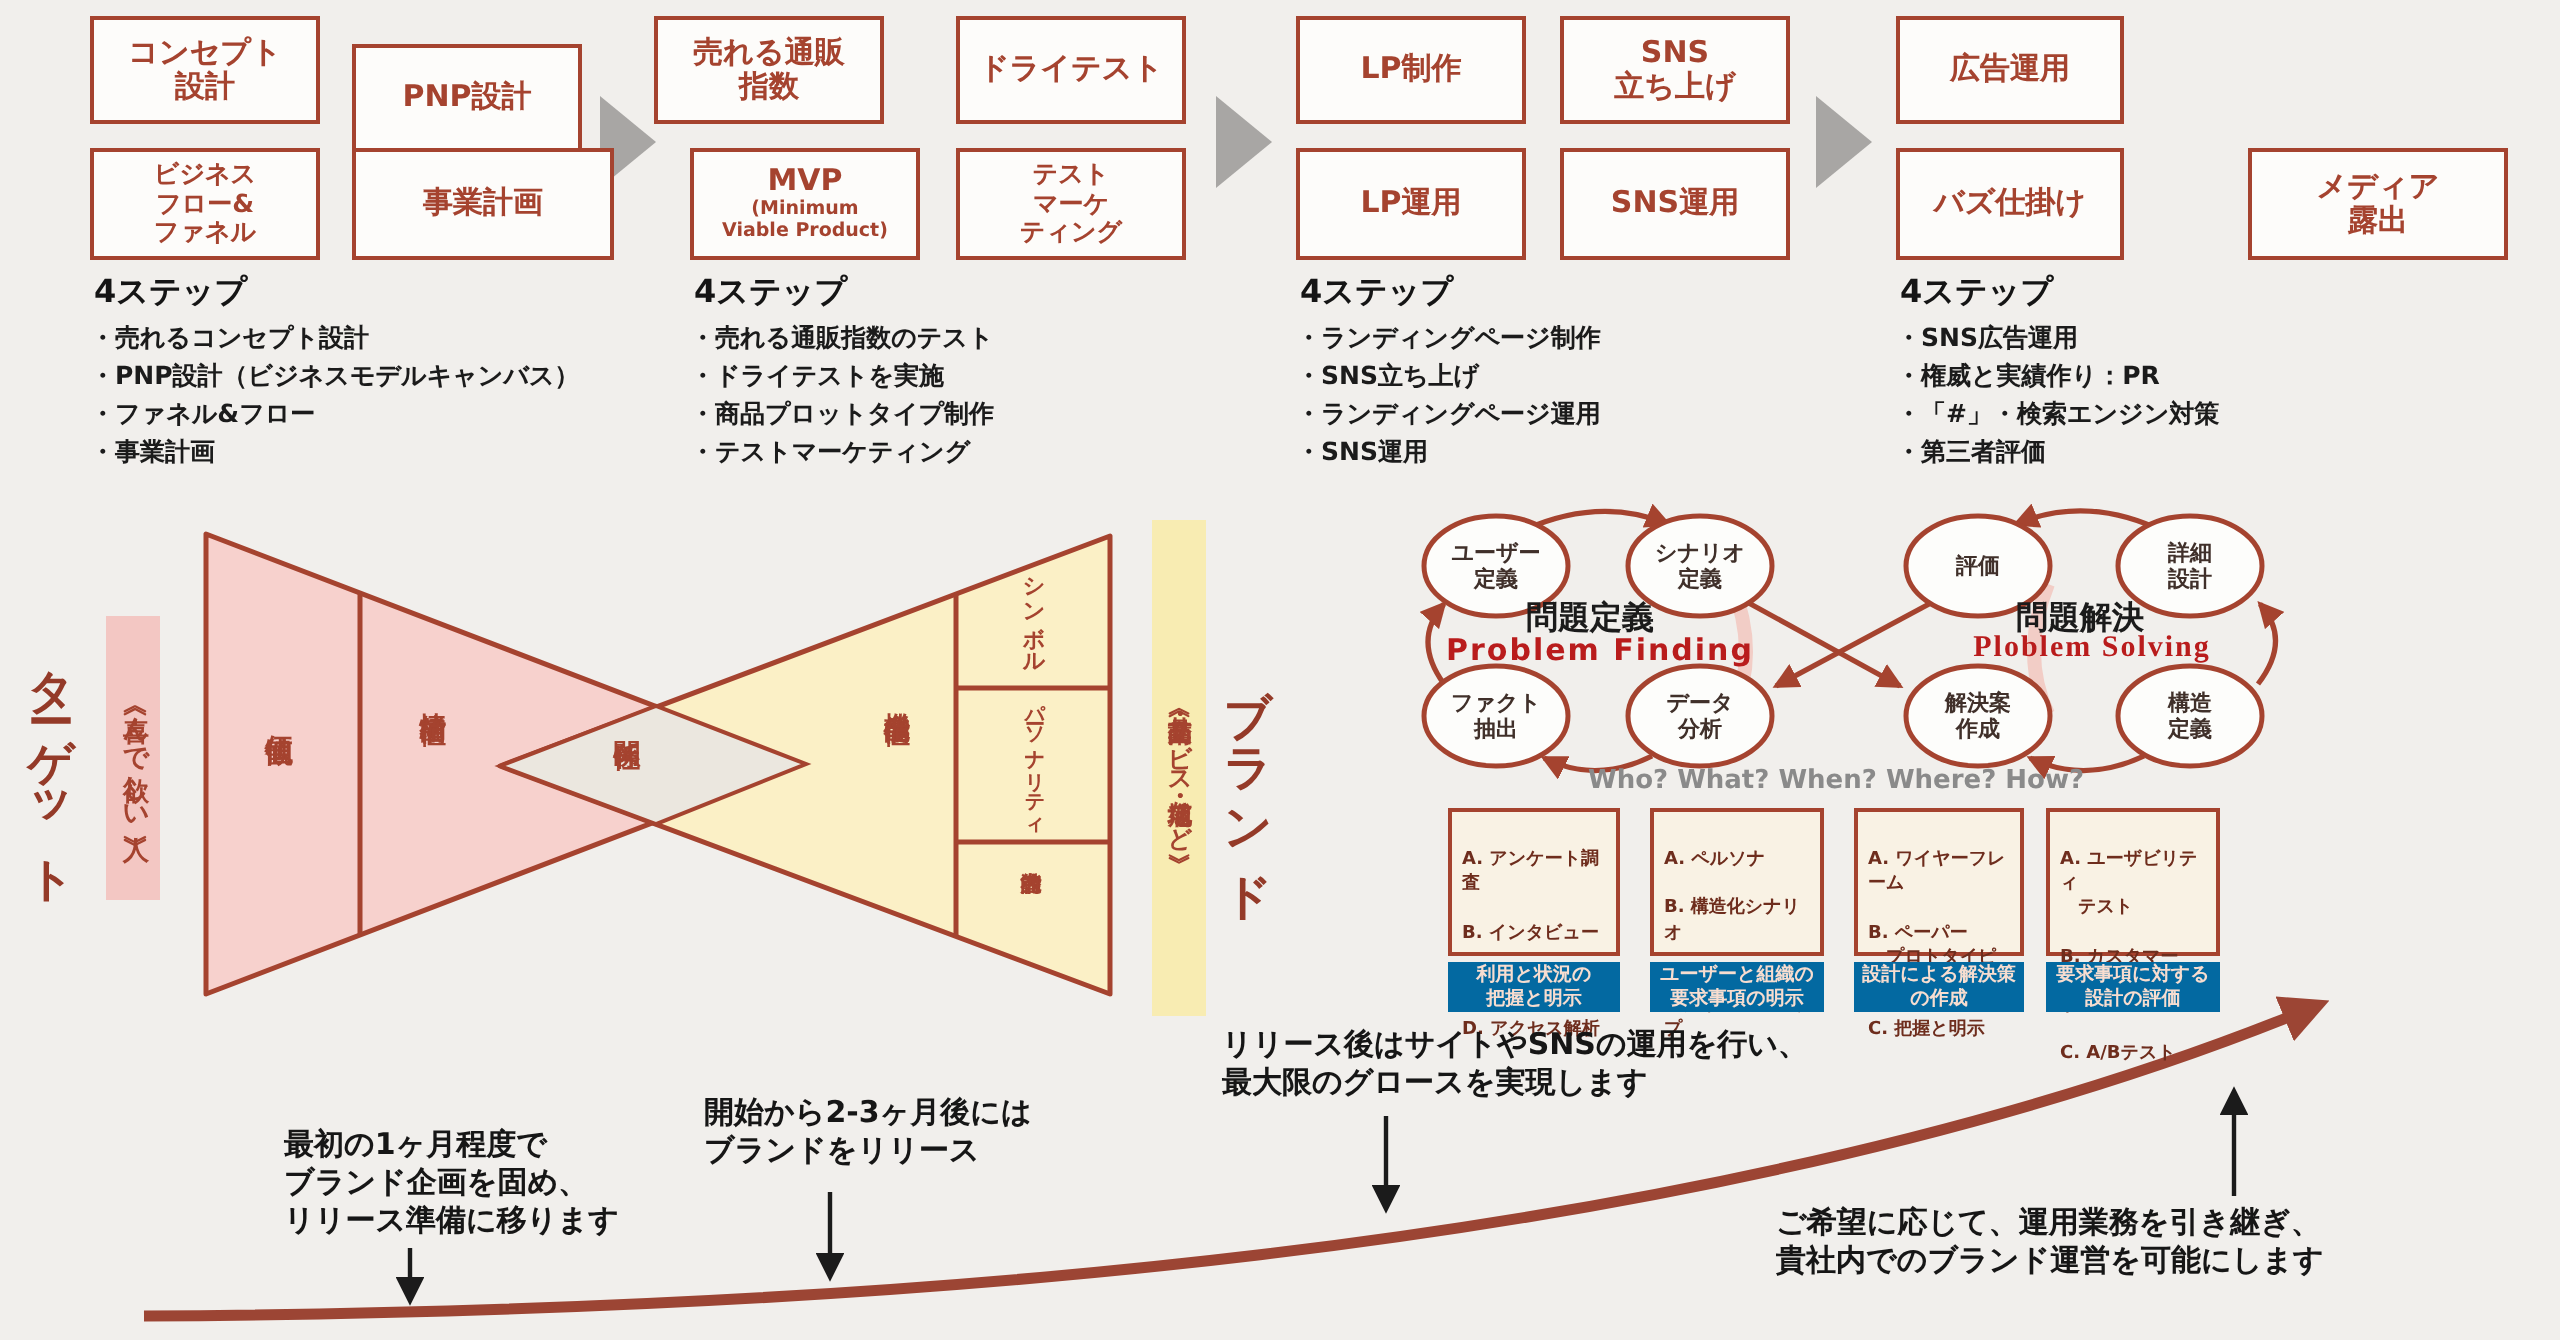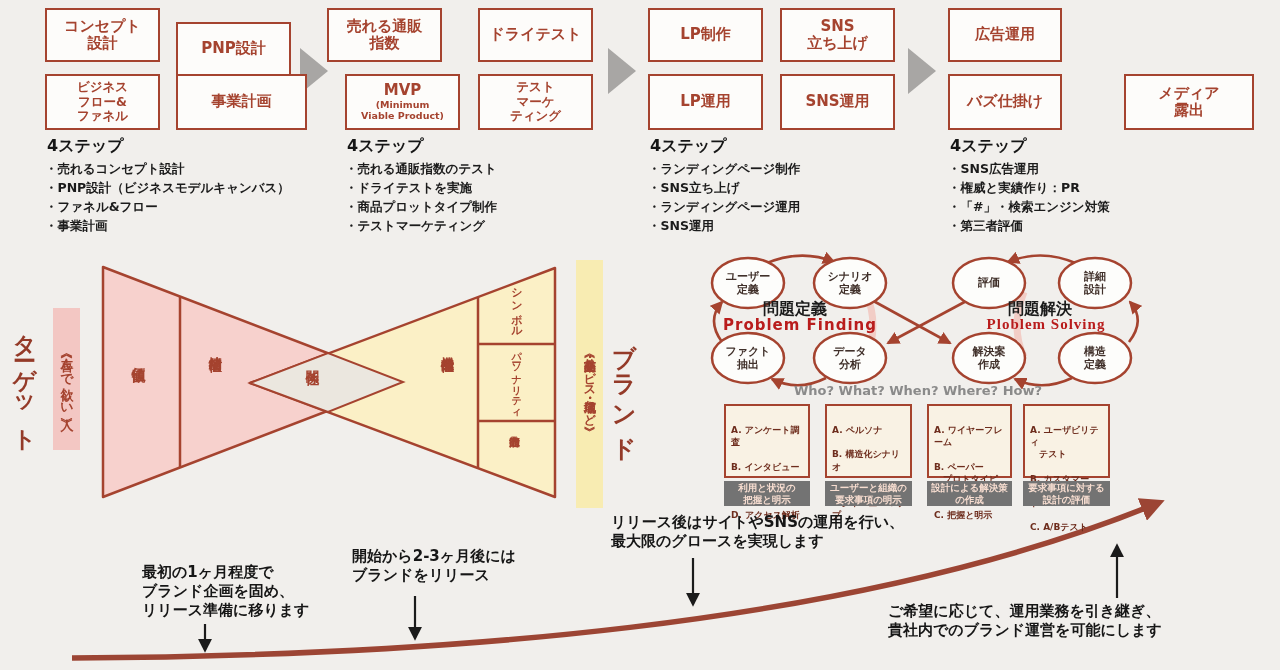--- a/index.html
+++ b/index.html
@@ -31,21 +31,21 @@
   .loop-title{position:absolute;transform:translateX(-50%);font-size:16px;font-weight:800;
               color:#1b1b1b;white-space:nowrap;}
   .loop-sub{position:absolute;transform:translateX(-50%);font-size:15px;font-weight:800;
             color:#b91c1c;white-space:nowrap;letter-spacing:1px;}
   .who{position:absolute;transform:translateX(-50%);font-size:13px;font-weight:700;
        color:#8a8a8a;white-space:nowrap;}
 
   .method-box{position:absolute;background:#f9f2e4;border:2px solid #a5432f;color:#6e2d1d;
               font-size:9px;font-weight:700;line-height:1.35;padding:6px 4px 4px 5px;
               white-space:pre-line;box-sizing:border-box;}
-  .method-caption{position:absolute;background:#737373;color:#f7ddd0;font-size:9.5px;font-weight:700;
+  .method-caption{position:absolute;background:#0369a1;color:#f7ddd0;font-size:9.5px;font-weight:700;
                   line-height:1.2;text-align:center;display:flex;align-items:center;justify-content:center;
                   white-space:pre-line;box-sizing:border-box;}
 
   .note{position:absolute;font-size:15px;font-weight:600;color:#161616;line-height:19px;
         white-space:pre-line;}
 </style>
 </head>
 <body>
 
 <div id="stage">

